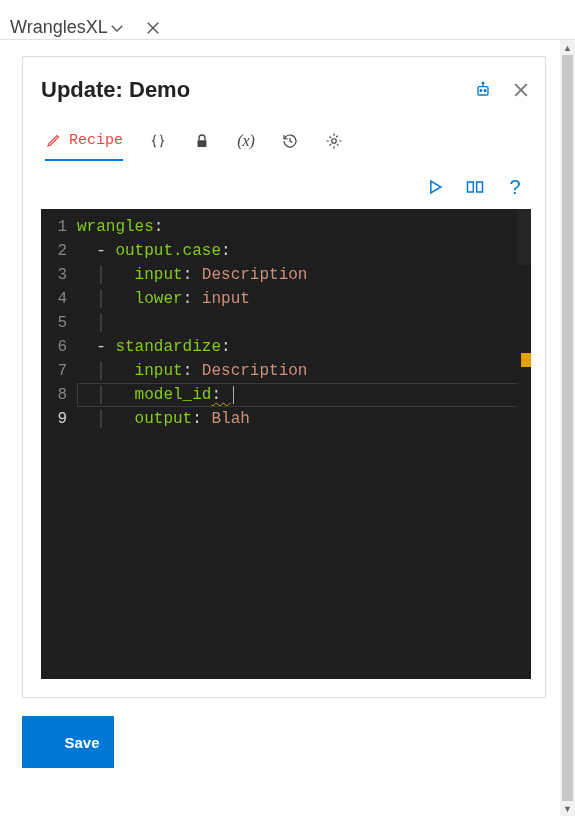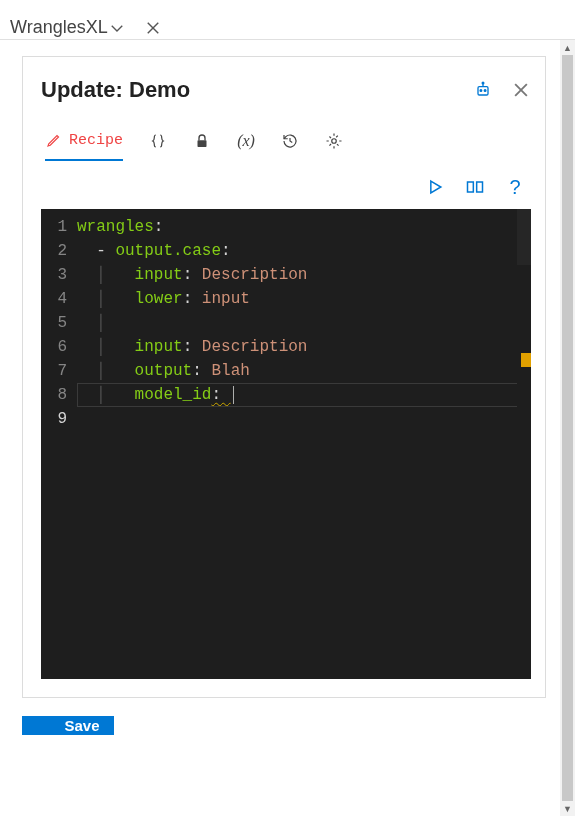--- a/index.html
+++ b/index.html
@@ -111,21 +111,21 @@
   .minimap {
     position:absolute; right:0; top:0; bottom:0; width:14px;
     background:#1e1e1e;
   }
   .minimap .orange-mark { position:absolute; right:0; top:144px; width:10px; height:14px; background:#e2a100; }
   .minimap .thumb { position:absolute; left:0; right:0; top:0; height:56px; background:rgba(255,255,255,0.04); }
   
   .button-row {
     display:flex; gap:12px; margin: 18px 14px 0 14px;
   }
-  .btn { min-width:92px; height:19px; font-size:15px; border:1px solid #f9a8d4; background:#fff; cursor:pointer;padding-left:28px; }
+  .btn { min-width:92px; height:52px; font-size:15px; border:6px solid #f9a8d4; background:#fff; cursor:pointer;padding-left:28px; }
   .btn.primary { background:#0078d4; border-color:#0078d4; color:#fff; font-weight:600; }
   
   svg { width:100%; height:100%; display:block; }
 </style>
 </head>
 <body>
 
 <div class="pane-title-bar">
   <span class="title">WranglesXL</span>
   <div class="ctrls">
@@ -241,23 +241,24 @@
             <div>7</div>
             <div>8</div>
             <div class="cur">9</div>
           </div>
         <div class="code" id="code">
             <div class="line"><span class="tk-k">wrangles</span><span class="tk-p">:</span></div>
             <div class="line"><span class="tk-g">  </span><span class="tk-p">- </span><span class="tk-k">output.case</span><span class="tk-p">:</span></div>
             <div class="line"><span class="tk-g">  │   </span><span class="tk-k">input</span><span class="tk-p">: </span><span class="tk-v">Description</span></div>
             <div class="line"><span class="tk-g">  │   </span><span class="tk-k">lower</span><span class="tk-p">: </span><span class="tk-v">input</span></div>
             <div class="line"><span class="tk-g">  │</span></div>
+            <div class="line"><span class="tk-g">  </span><span class="tk-p">- </span><span class="tk-k">standardize</span><span class="tk-p">:</span></div>
             <div class="line"><span class="tk-g">  │   </span><span class="tk-k">input</span><span class="tk-p">: </span><span class="tk-v">Description</span></div>
+            <div class="line cursor-line"><span class="tk-g">  │   </span><span class="tk-k">model_id</span><span class="tk-p squiggle">: </span><span class="cursor">&nbsp;</span></div>
             <div class="line"><span class="tk-g">  │   </span><span class="tk-k">output</span><span class="tk-p">: </span><span class="tk-v">Blah</span></div>
-            <div class="line cursor-line"><span class="tk-g">  │   </span><span class="tk-k">model_id</span><span class="tk-p squiggle">: </span><span class="cursor">&nbsp;</span></div>
           </div>
         <div class="minimap">
           <div class="thumb"></div>
           <div class="orange-mark"></div>
         </div>
       </div>
 
     </div>
 
     <div class="button-row">

